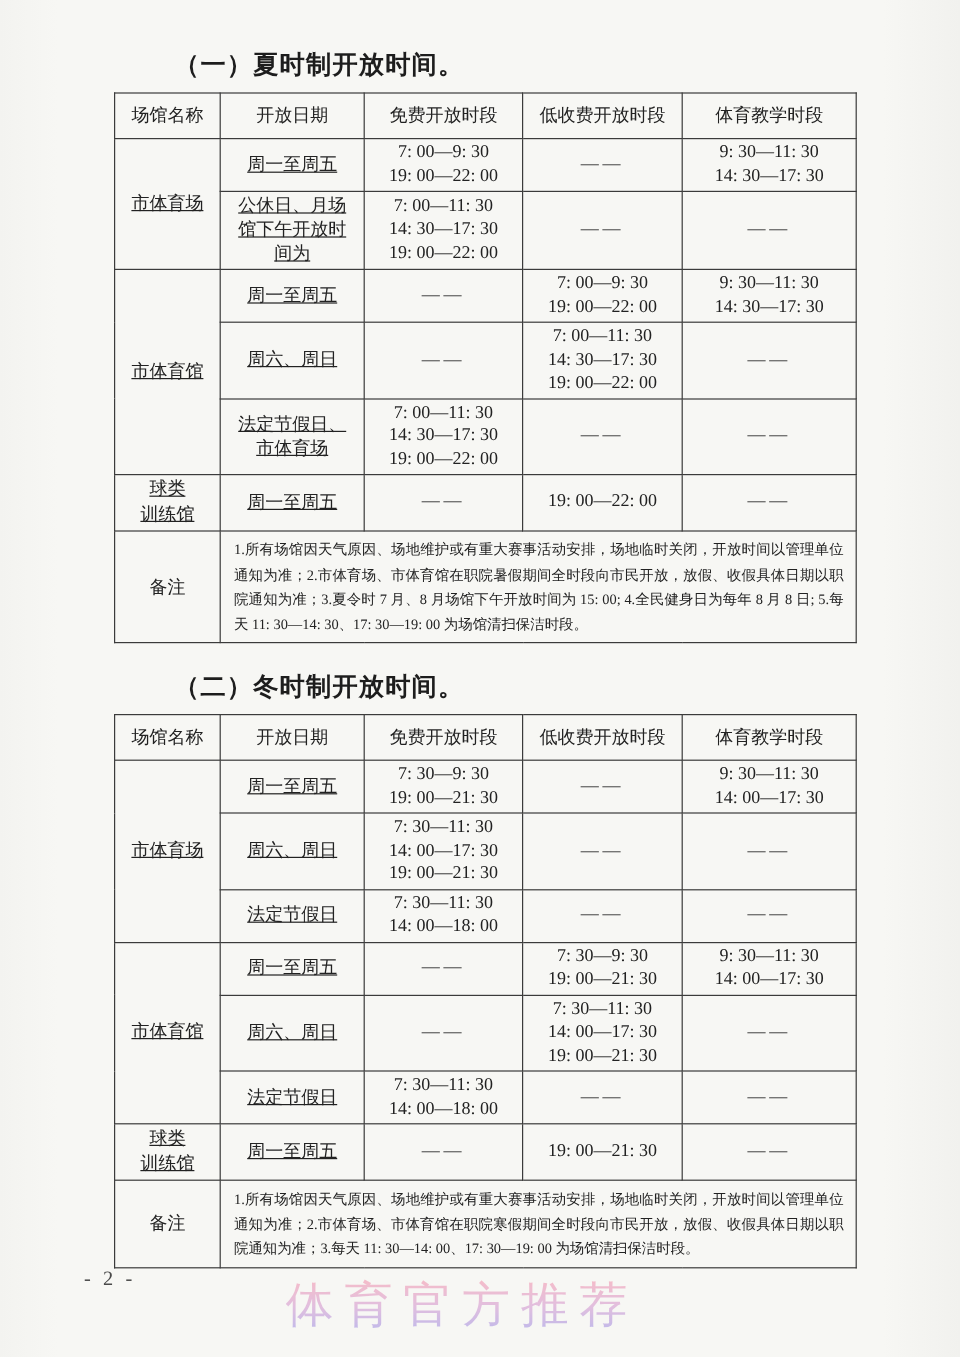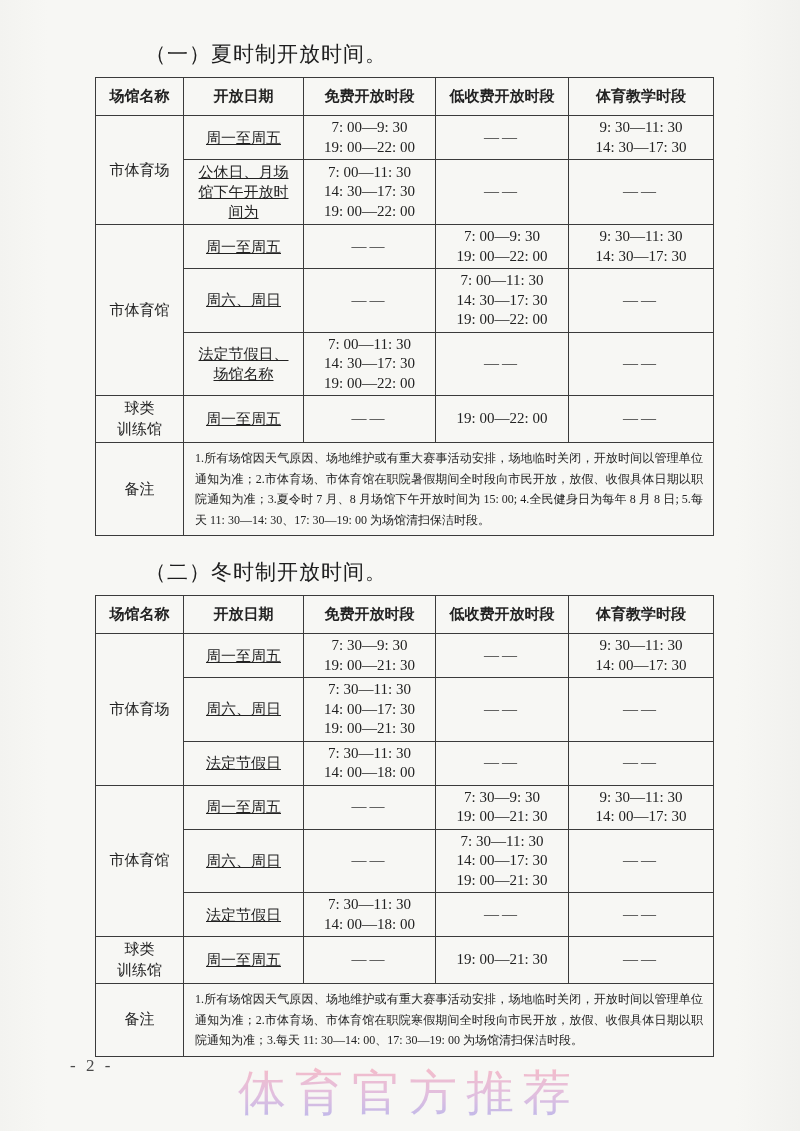--- a/index.html
+++ b/index.html
@@ -9,46 +9,46 @@
     overflow:hidden;position:relative;
     font-family:"Liberation Serif","DejaVu Serif",serif;
     color:#222;
   }
   .page{position:absolute;inset:0;
     background:linear-gradient(90deg,#f3f3f0 0%,#f7f7f4 6%,#f7f7f4 92%,#f1f1ee 100%);}
   .sec{margin-left:95px;width:618px;}
   .sec-summer{padding-top:40px;}
   .sec-winter{padding-top:22px;}
   .tbl-title{
-    font-size:21px;font-weight:normal;letter-spacing:1px;
+    font-size:21px;font-weight:bold;letter-spacing:1px;
     margin:0 0 9px 50px;color:#1d1d1d;
   }
   table{border-collapse:collapse;table-layout:fixed;width:618px;}
   th,td{
     border:1.6px solid #3b3b3b;
     text-align:center;vertical-align:middle;
     font-size:15px;padding:2px 4px;color:#222;
   }
-  th{font-weight:bold;height:33px;}
+  th{font-weight:normal;height:33px;}
   .tl{line-height:19.5px;white-space:nowrap;}
   .dash{letter-spacing:3px;color:#2e2e2e;}
-  .venue{white-space:pre-line;line-height:21px;}
+  .venue{white-space:pre-line;line-height:21px;text-decoration:underline;}
   .dates{line-height:20px;padding:2px 9px;text-decoration:underline;}
   .remarks-label{width:88px;}
   .remarks{
     text-align:justify;padding:5px 10px 5px 11px;
     line-height:20.5px;font-size:12px;
   }
   .page-num{
     position:absolute;left:70px;top:1056px;
     font-size:17px;letter-spacing:3px;color:#4a4a4a;
   }
   .watermark{
     position:absolute;left:238px;top:1064px;
-    font-size:48px;letter-spacing:9px;line-height:1.2;
+    font-size:40px;letter-spacing:9px;line-height:1.2;
     background:linear-gradient(180deg,#f2a4ba 8%,#d9a8d6 52%,#a99fe6 95%);
     -webkit-background-clip:text;background-clip:text;color:transparent;
     opacity:.7;white-space:nowrap;
   }
 </style>
 </head>
 <body>
 
 <div class="page">
 
@@ -124,21 +124,21 @@
             <td>
               <div class="tl">7: 00—11: 30</div>
               <div class="tl">14: 30—17: 30</div>
               <div class="tl">19: 00—22: 00</div>
             </td>
             <td>
               <div class="tl dash">——</div>
             </td>
           </tr>
           <tr>
-            <td class="dates">法定节假日、场馆名称</td>
+            <td class="dates">法定节假日、市体育场</td>
             <td>
               <div class="tl">7: 00—11: 30</div>
               <div class="tl">14: 30—17: 30</div>
               <div class="tl">19: 00—22: 00</div>
             </td>
             <td>
               <div class="tl dash">——</div>
             </td>
             <td>
               <div class="tl dash">——</div>

